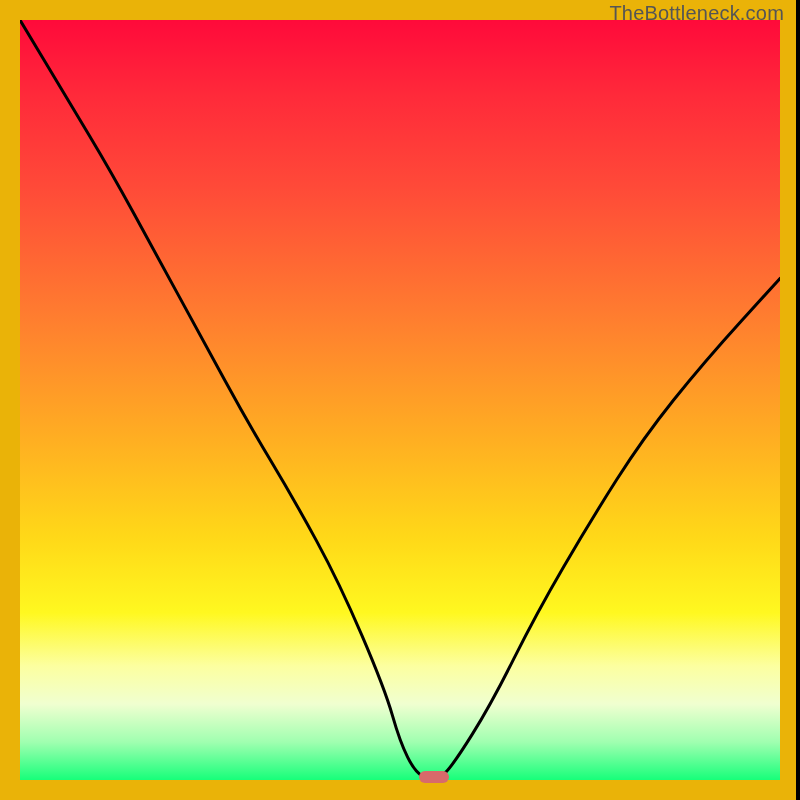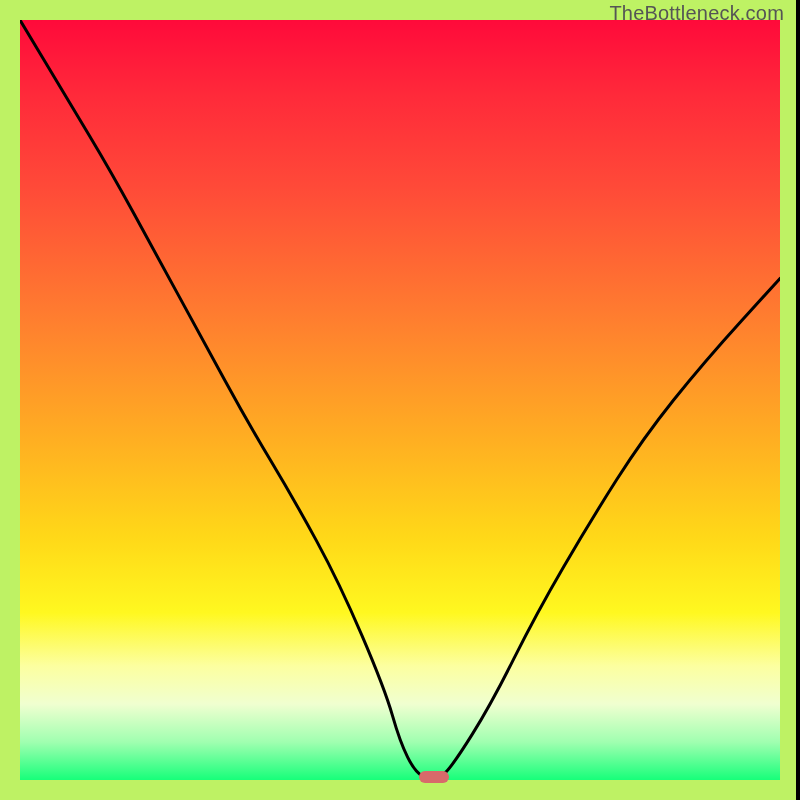--- a/index.html
+++ b/index.html
@@ -8,21 +8,21 @@
     width: 800px;
     height: 800px;
     overflow: hidden;
     background: #000;
     font-family: Arial, Helvetica, sans-serif;
   }
   .frame {
     position: relative;
     width: 796px;
     height: 800px;
-    background: #bef264;
+    background: #eab308;
   }
   .plot-area {
     position: absolute;
     left: 20px;
     top: 20px;
     width: 760px;
     height: 760px;
     
     background: linear-gradient(
       to bottom,

